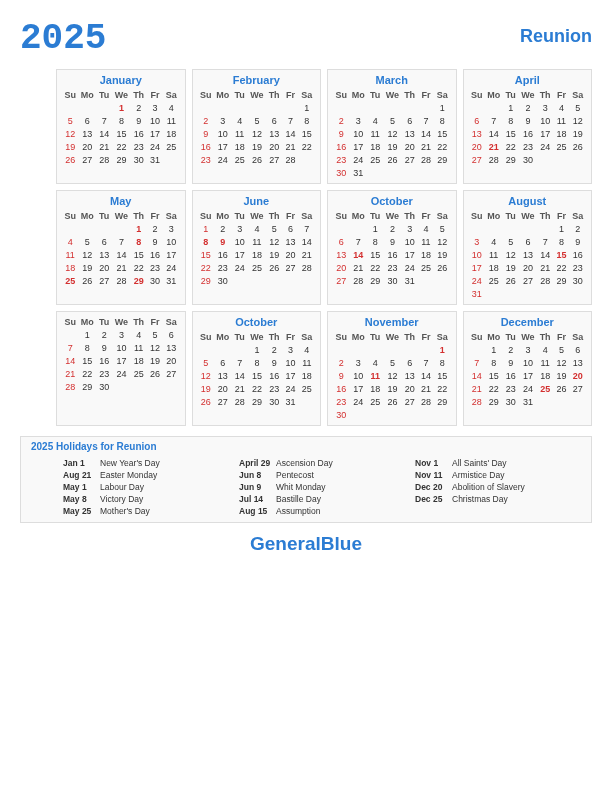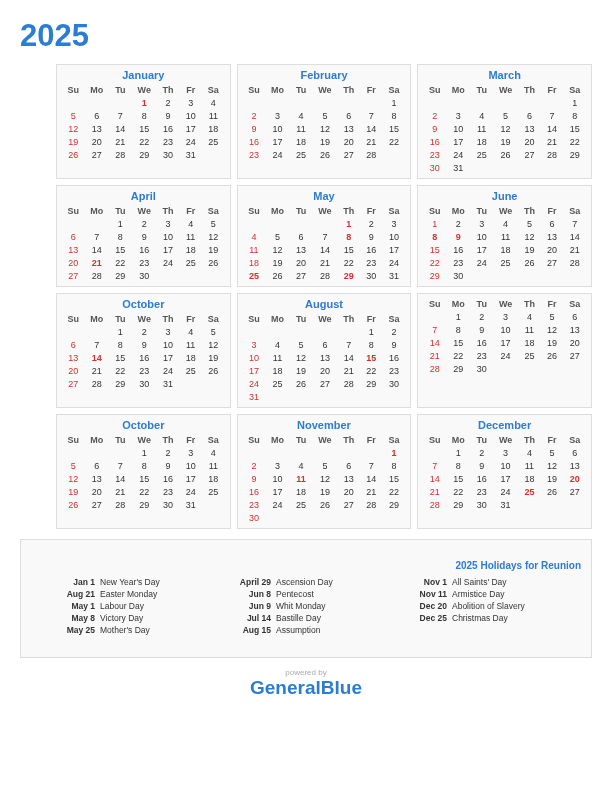--- a/index.html
+++ b/index.html
@@ -17,33 +17,34 @@
       padding: 18px 20px 14px 20px;
       background: #fff;
     }
     .header {
       display: flex;
       justify-content: space-between;
       align-items: flex-start;
       margin-bottom: 10px;
     }
     .year-title {
-      font-size: 31px;
+      font-size: 36px;
       font-weight: bold;
       color: #2b7cd3;
+      font-family: Liberation Mono, monospace;
     }
     .country-title {
       font-size: 18px;
       color: #2b7cd3;
       font-weight: bold;
       padding-top: 8px;
     }
     .calendars-grid {
       display: grid;
-      grid-template-columns: 1fr 1fr 1fr;
+      grid-template-columns: 1fr 1fr 1fr 1fr;
       gap: 6px;
       margin-left: 36px;
     }
     .month-block {
       border: 1px solid #ddd;
       background: #f9f9f9;
       padding: 4px 5px;
     }
     .month-name {
       text-align: center;
@@ -68,22 +69,21 @@
       font-size: 9px;
       padding: 1.5px 1px;
       color: #333;
     }
     .cal-table td.sun { color: #d32f2f; }
     .cal-table td.holiday { color: #d32f2f; font-weight: bold; }
     .holidays-section {
       margin-top: 10px;
       border: 1px solid #ddd;
       background: #f9f9f9;
-      padding: 20px 10px;
-      text-align: right;
+      padding: 4px 10px;
     }
     .holidays-title {
       font-size: 10px;
       font-weight: bold;
       color: #2b7cd3;
       margin-bottom: 6px;
     }
     .holidays-grid {
       display: grid;
       grid-template-columns: 1fr 1fr 1fr;
@@ -116,20 +116,21 @@
     .footer-brand span {
       color: #2b7cd3;
     }
   </style>
 </head>
 <body>
 
 <div class="page">
   <div class="header">
     <div class="year-title">2025</div>
+    <div class="country-title">Reunion</div>
   </div>
 
   <div class="calendars-grid" id="calendars-grid">
       <div class="month-block">
         <div class="month-name">January</div>
         <table class="cal-table">
           <thead>
             <tr>
               <th>Su</th>
               <th>Mo</th>
@@ -972,18 +973,17 @@
           </div>
           <div class="holiday-item">
             <span class="holiday-date">Dec 25</span>
             <span>Christmas Day</span>
           </div>
         </div>
       </div>
   </div>
 
   <div class="footer">
-    <div class="footer-powered">powered by</div>
     <div class="footer-brand">
       <span>General</span><span style="color:#2b7cd3">Blue</span>
     </div>
   </div>
 </div>
 
 </body></html>

